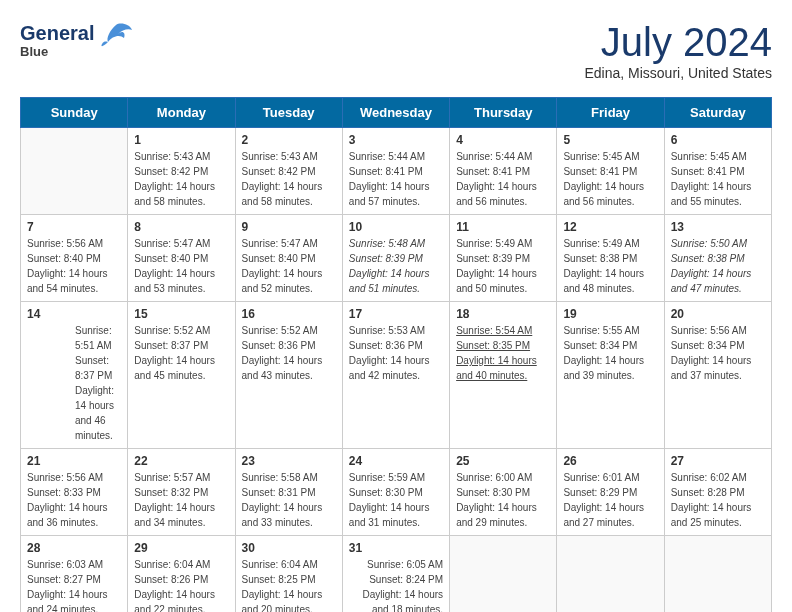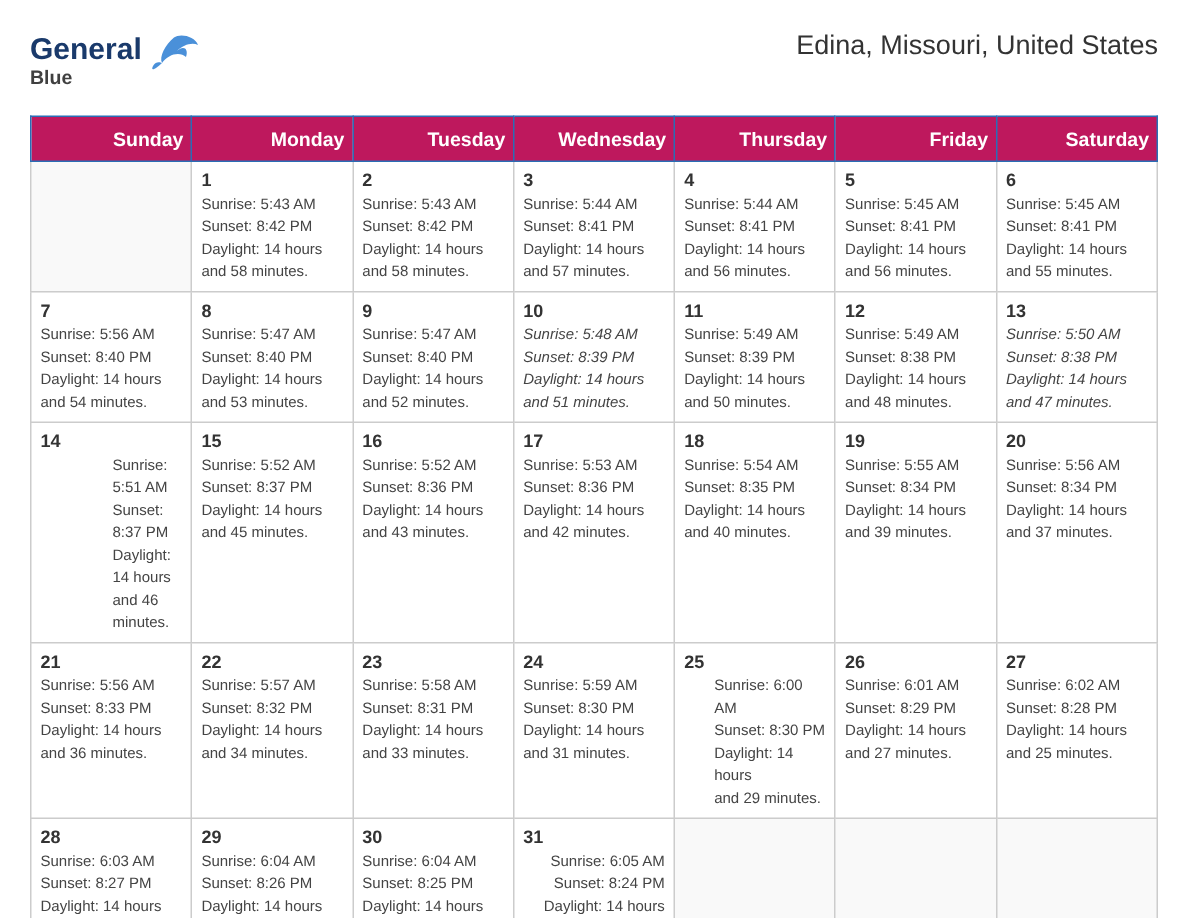--- a/index.html
+++ b/index.html
@@ -23,36 +23,36 @@
     }
     .title-section {
       text-align: right;
     }
     .month-title {
       font-size: 40px;
       color: #1a3a6b;
       font-weight: normal;
     }
     .location-title {
-      font-size: 18px;
+      font-size: 14px;
       color: #333;
     }
     .calendar-table {
       width: 100%;
       border-collapse: collapse;
       border: 1px solid #ccc;
     }
     .calendar-table thead tr th {
-      background-color: #be185d;
+      background-color: #0369a1;
       color: #fff;
       padding: 7px 5px;
       font-size: 13px;
       font-weight: bold;
       border: 1px solid #2a6db5;
-      text-align: right;
+      text-align: center;
     }
     .calendar-table tbody tr td {
       border: 1px solid #ccc;
       vertical-align: top;
       padding: 5px 6px;
       font-size: 10.5px;
       color: #333;
       min-height: 80px;
       width: 14.28%;
     }
@@ -82,20 +82,21 @@
       </div>
       <div style="margin-left:2px; color:#4a90d9; font-size:28px; margin-bottom:4px;">
         <svg width="36" height="30" viewBox="0 0 36 30" xmlns="http://www.w3.org/2000/svg">
           <path d="M18 5 C22 2, 32 4, 34 10 C30 8, 24 10, 20 14 C24 10, 28 12, 26 18 C22 14, 14 16, 10 22 C8 18, 12 10, 18 5Z" fill="#4a90d9"></path>
           <path d="M10 22 C6 26, 2 28, 4 24 C6 20, 10 22, 10 22Z" fill="#4a90d9"></path>
         </svg>
       </div>
     </div>
   </div>
   <div class="title-section">
+    <div class="month-title">July 2024</div>
     <div class="location-title">Edina, Missouri, United States</div>
   </div>
 </div>
 
 <table class="calendar-table">
   <thead>
     <tr>
     <th>Sunday</th>
         <th>Monday</th>
         <th>Tuesday</th>
@@ -226,21 +227,21 @@
         </td>
         <td>
           <div class="day-number">17</div>
           <div class="day-info" style="white-space: pre-line;">Sunrise: 5:53 AM
 Sunset: 8:36 PM
 Daylight: 14 hours
 and 42 minutes.</div>
         </td>
         <td>
           <div class="day-number">18</div>
-          <div class="day-info" style="white-space: pre-line;">Sunrise: 5:54 AM
+          <div class="day-info" style="white-space: pre-line; text-decoration: underline;">Sunrise: 5:54 AM
 Sunset: 8:35 PM
 Daylight: 14 hours
 and 40 minutes.</div>
         </td>
         <td>
           <div class="day-number">19</div>
           <div class="day-info" style="white-space: pre-line;">Sunrise: 5:55 AM
 Sunset: 8:34 PM
 Daylight: 14 hours
 and 39 minutes.</div>
@@ -277,21 +278,21 @@
         </td>
         <td>
           <div class="day-number">24</div>
           <div class="day-info" style="white-space: pre-line;">Sunrise: 5:59 AM
 Sunset: 8:30 PM
 Daylight: 14 hours
 and 31 minutes.</div>
         </td>
         <td>
           <div class="day-number">25</div>
-          <div class="day-info" style="white-space: pre-line; margin-left: 20px;">Sunrise: 6:00 AM
+          <div class="day-info" style="white-space: pre-line;">Sunrise: 6:00 AM
 Sunset: 8:30 PM
 Daylight: 14 hours
 and 29 minutes.</div>
         </td>
         <td>
           <div class="day-number">26</div>
           <div class="day-info" style="white-space: pre-line;">Sunrise: 6:01 AM
 Sunset: 8:29 PM
 Daylight: 14 hours
 and 27 minutes.</div>

